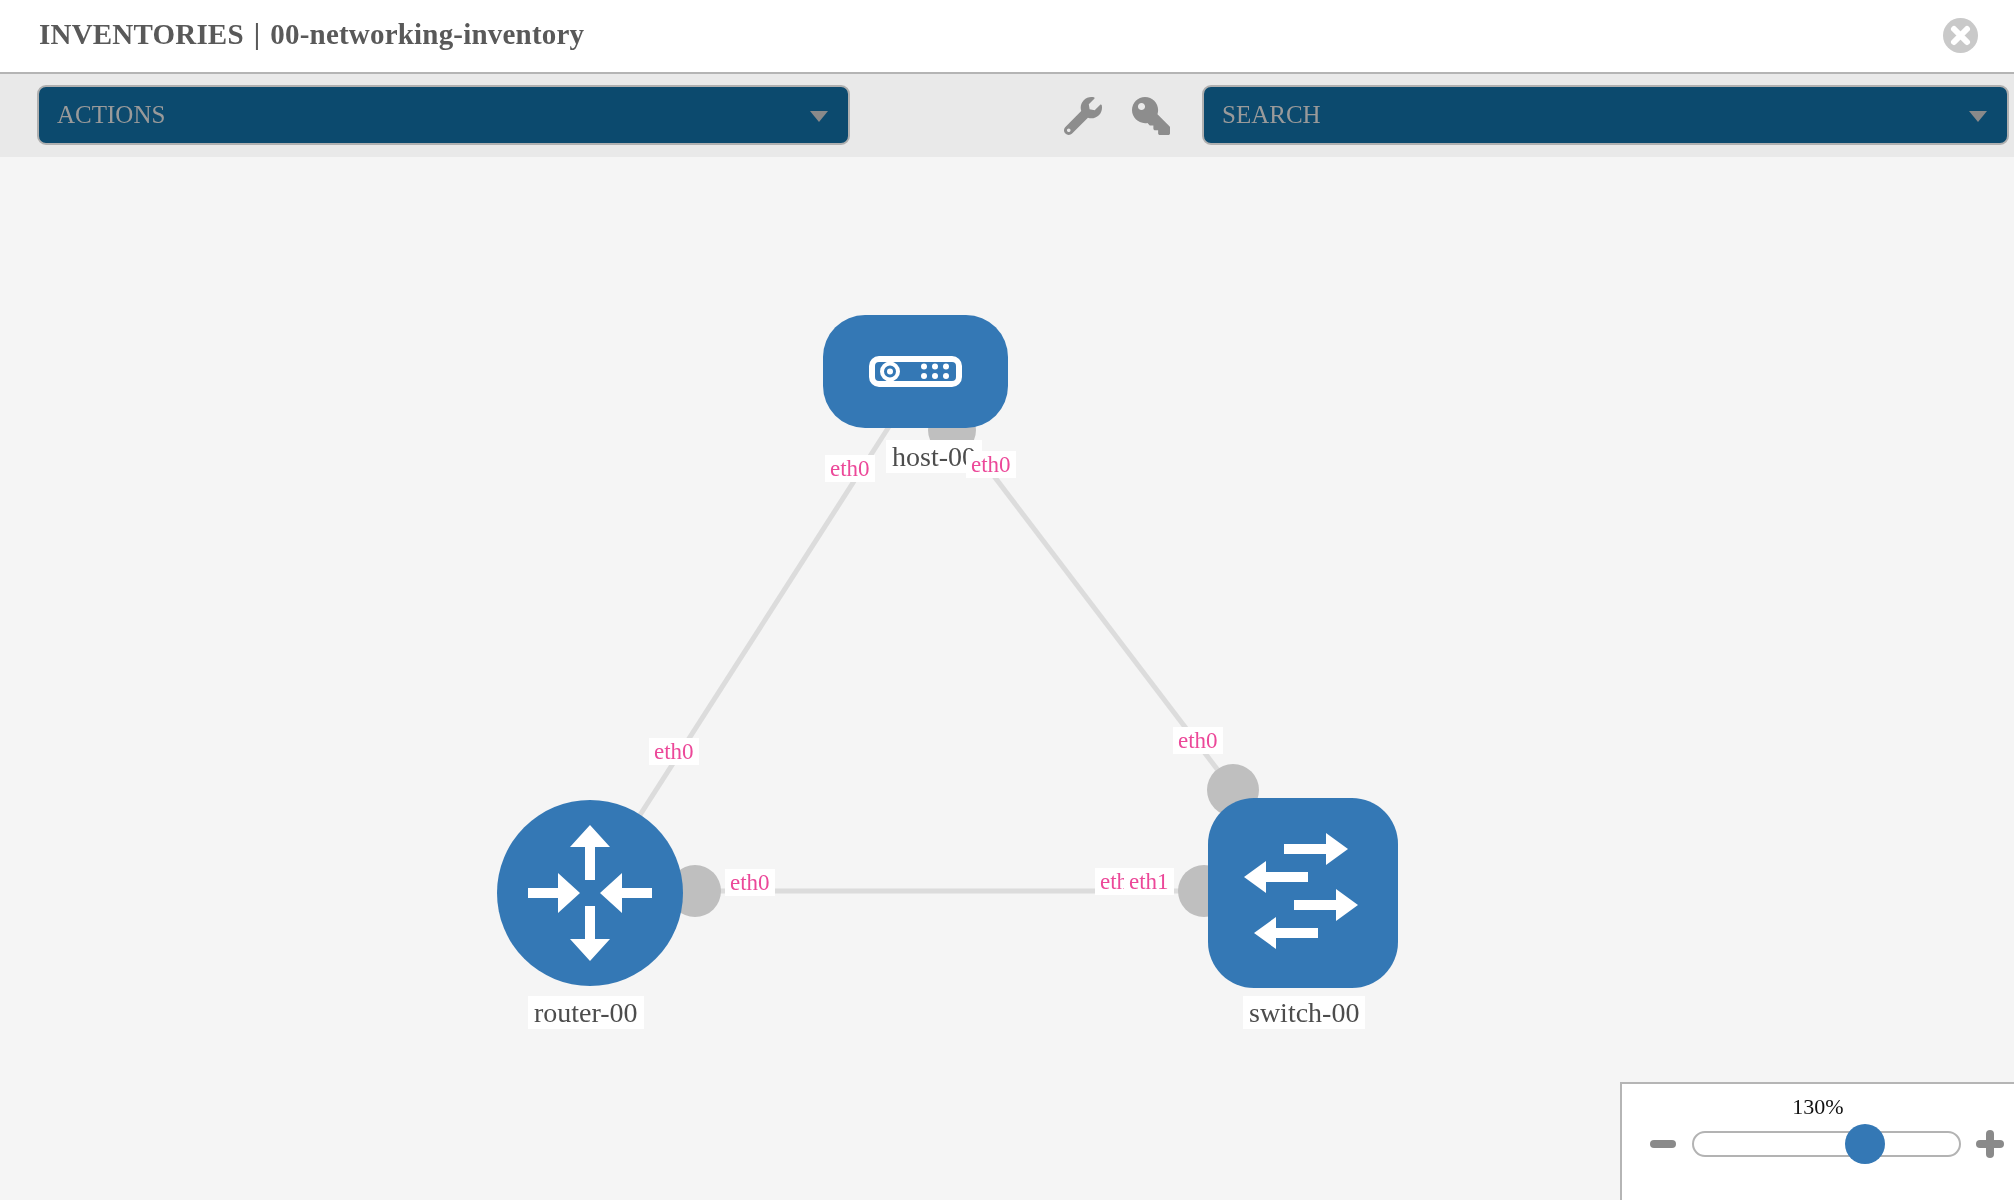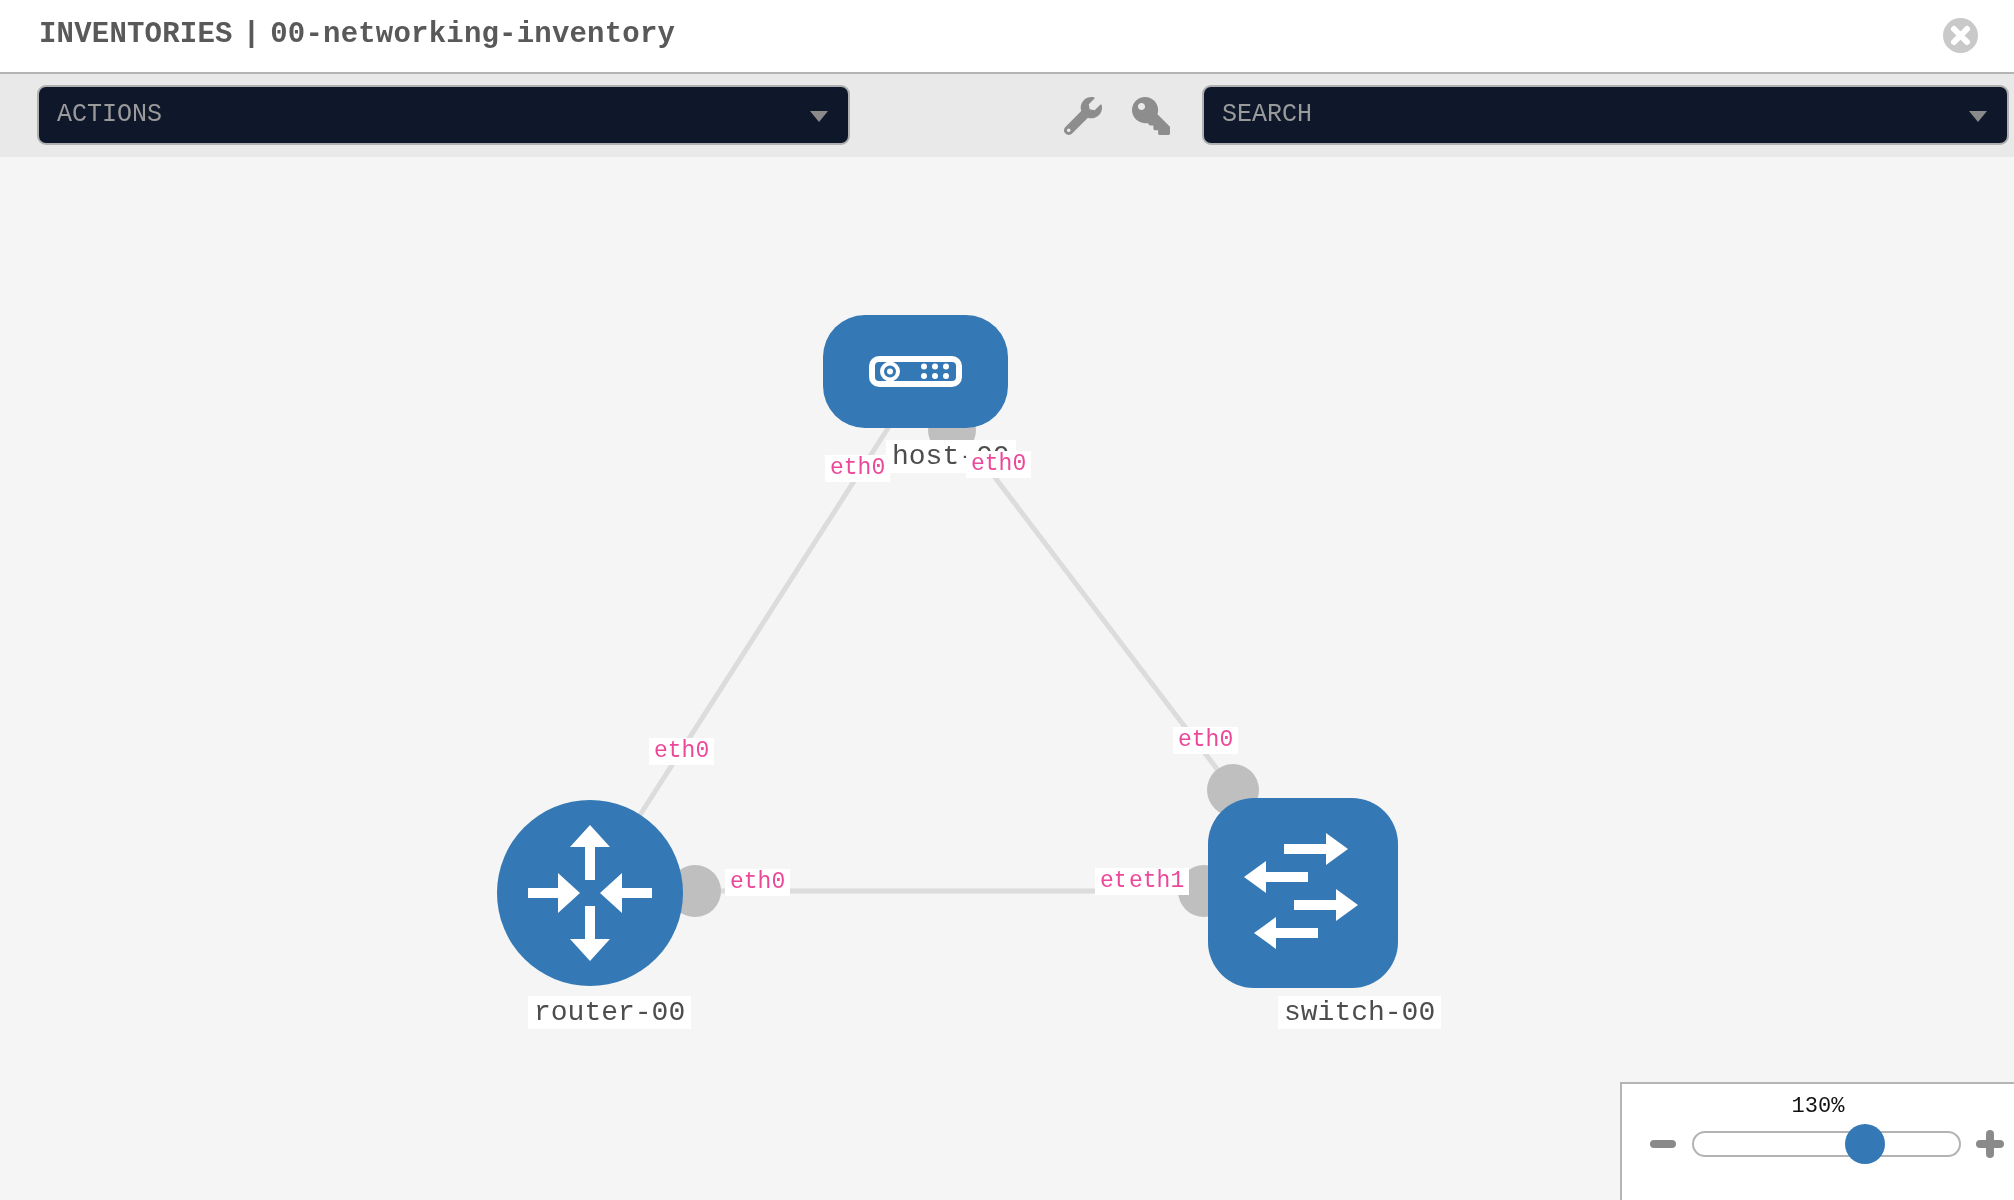--- a/index.html
+++ b/index.html
@@ -1,30 +1,30 @@
 <!DOCTYPE html>
 <html><head>
 <meta charset="utf-8">
 <style>
   html,body { margin:0; padding:0; background:#ffffff; }
   .screen {
     position:relative; width:2014px; height:1200px; overflow:hidden;
-    font-family:Liberation Mono, monospace; background:#ffffff;
+    font-family:Liberation Serif, serif; background:#ffffff;
   }
   
   .header { position:absolute; left:0; top:0; width:2014px; height:72px; background:#ffffff; }
   .page-title { position:absolute; left:39px; top:18px; font-size:29px; font-weight:bold; color:#595959; letter-spacing:0.2px; }
   .page-title .sep { margin:0 10px; color:#595959; font-weight:bold; }
   .close-btn { position:absolute; left:1943px; top:18px; width:35px; height:35px; cursor:pointer; }
   
   .toolbar { position:absolute; left:0; top:72px; width:2014px; height:85px; box-sizing:content-box;
              background:#e9e9e9; border-top:2px solid #b4b4b4; border-bottom:2px solid #b4b4b4; }
   .select-box {
     position:absolute; top:85px; height:60px; box-sizing:border-box;
-    background:#0f172a; border:2px solid #b0b0b0; border-radius:9px;
+    background:#0c4a6e; border:2px solid #b0b0b0; border-radius:9px;
     font-size:25px; color:#9a9a9a; line-height:56px; padding-left:18px;
   }
   .actions-box { left:37px;  width:813px; }
   .search-box  { left:1202px; width:807px; }
   .caret-down { position:absolute; right:20px; top:24px; width:0; height:0;
     border-left:9px solid transparent; border-right:9px solid transparent; border-top:11px solid #8a8a8a; }
   .tool-icon { position:absolute; top:97px; width:38px; height:38px; cursor:pointer; }
   .wrench-btn { left:1064px; }
   .key-btn    { left:1132px; }
   
@@ -35,21 +35,21 @@
   .node-router { left:497px;  top:800px; width:186px; height:186px; border-radius:50%; }
   .node-switch { left:1208px; top:798px; width:190px; height:190px; border-radius:46px; }
   .node-label {
     position:absolute; background:#ffffff; color:#4d4d4d; font-size:28px; line-height:33px; padding:0 6px; white-space:nowrap;
   }
   .iface-label {
     position:absolute; background:#ffffff; color:#ec4899; font-size:23px; line-height:27px; padding:0 5px; white-space:nowrap;
   }
   .lbl-host        { left:886px;  top:440px; }
   .lbl-router      { left:528px;  top:996px; }
-  .lbl-switch      { left:1278px; top:996px;text-align:center; }
+  .lbl-switch      { left:1243px; top:996px;text-align:center; }
   .if-host-left    { left:825px;  top:455px; }
   .if-host-right   { left:966px;  top:451px; }
   .if-hr-mid       { left:649px;  top:738px; }
   .if-hs-mid       { left:1173px; top:727px; }
   .if-router-right { left:725px;  top:869px; }
   .if-sw-under     { left:1095px; top:868px; }
   .if-sw-over      { left:1124px; top:868px; }
   
   .zoom-panel { position:absolute; left:1620px; top:1082px; width:394px; height:118px; box-sizing:border-box;
                 background:#ffffff; border-left:2px solid #b5b5b5; border-top:2px solid #b5b5b5; }

